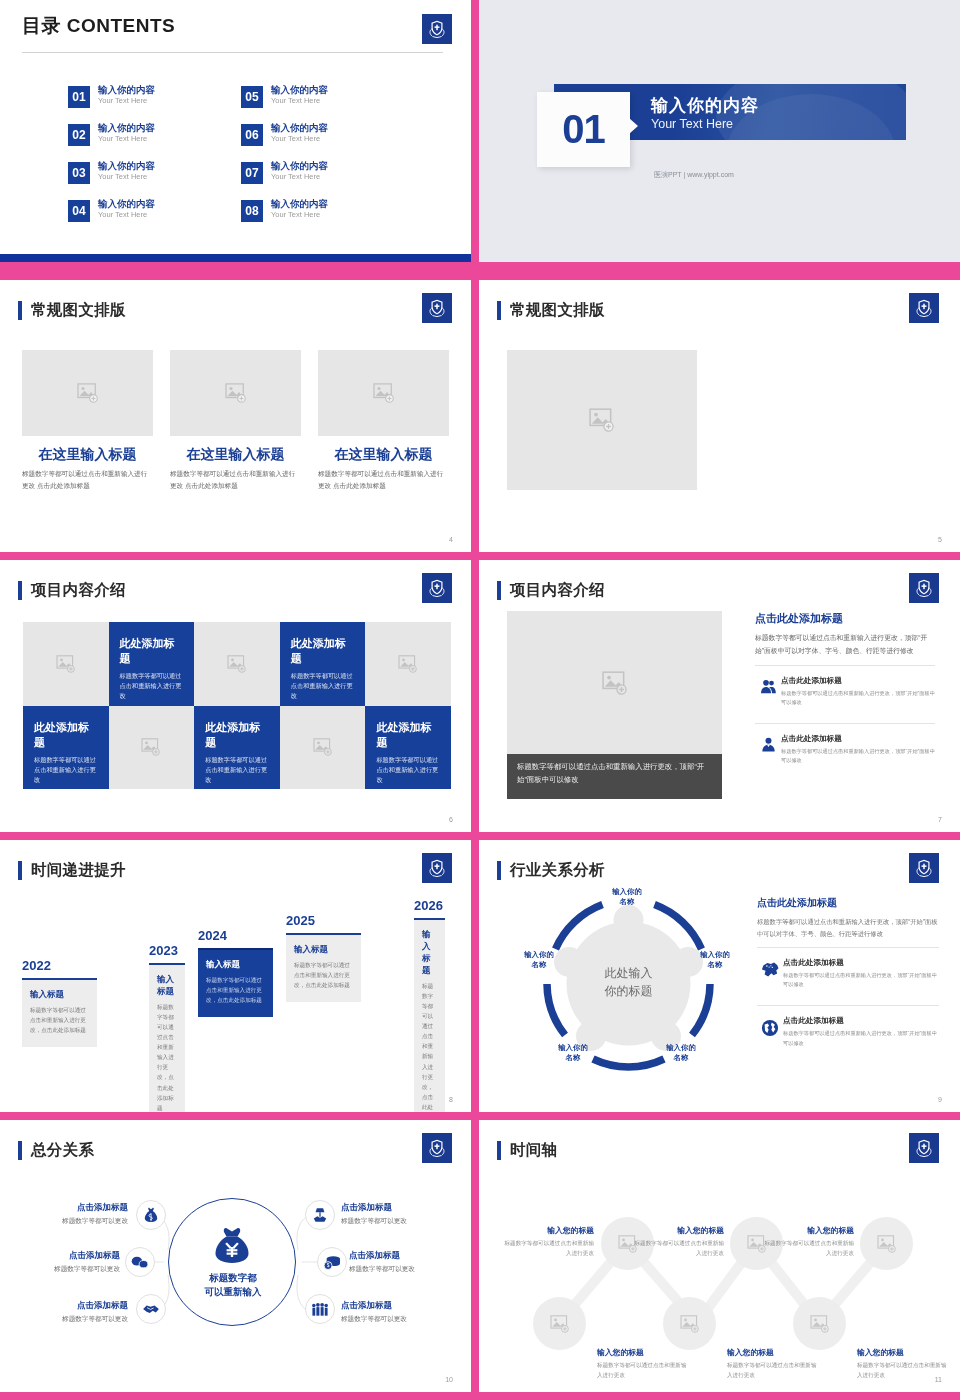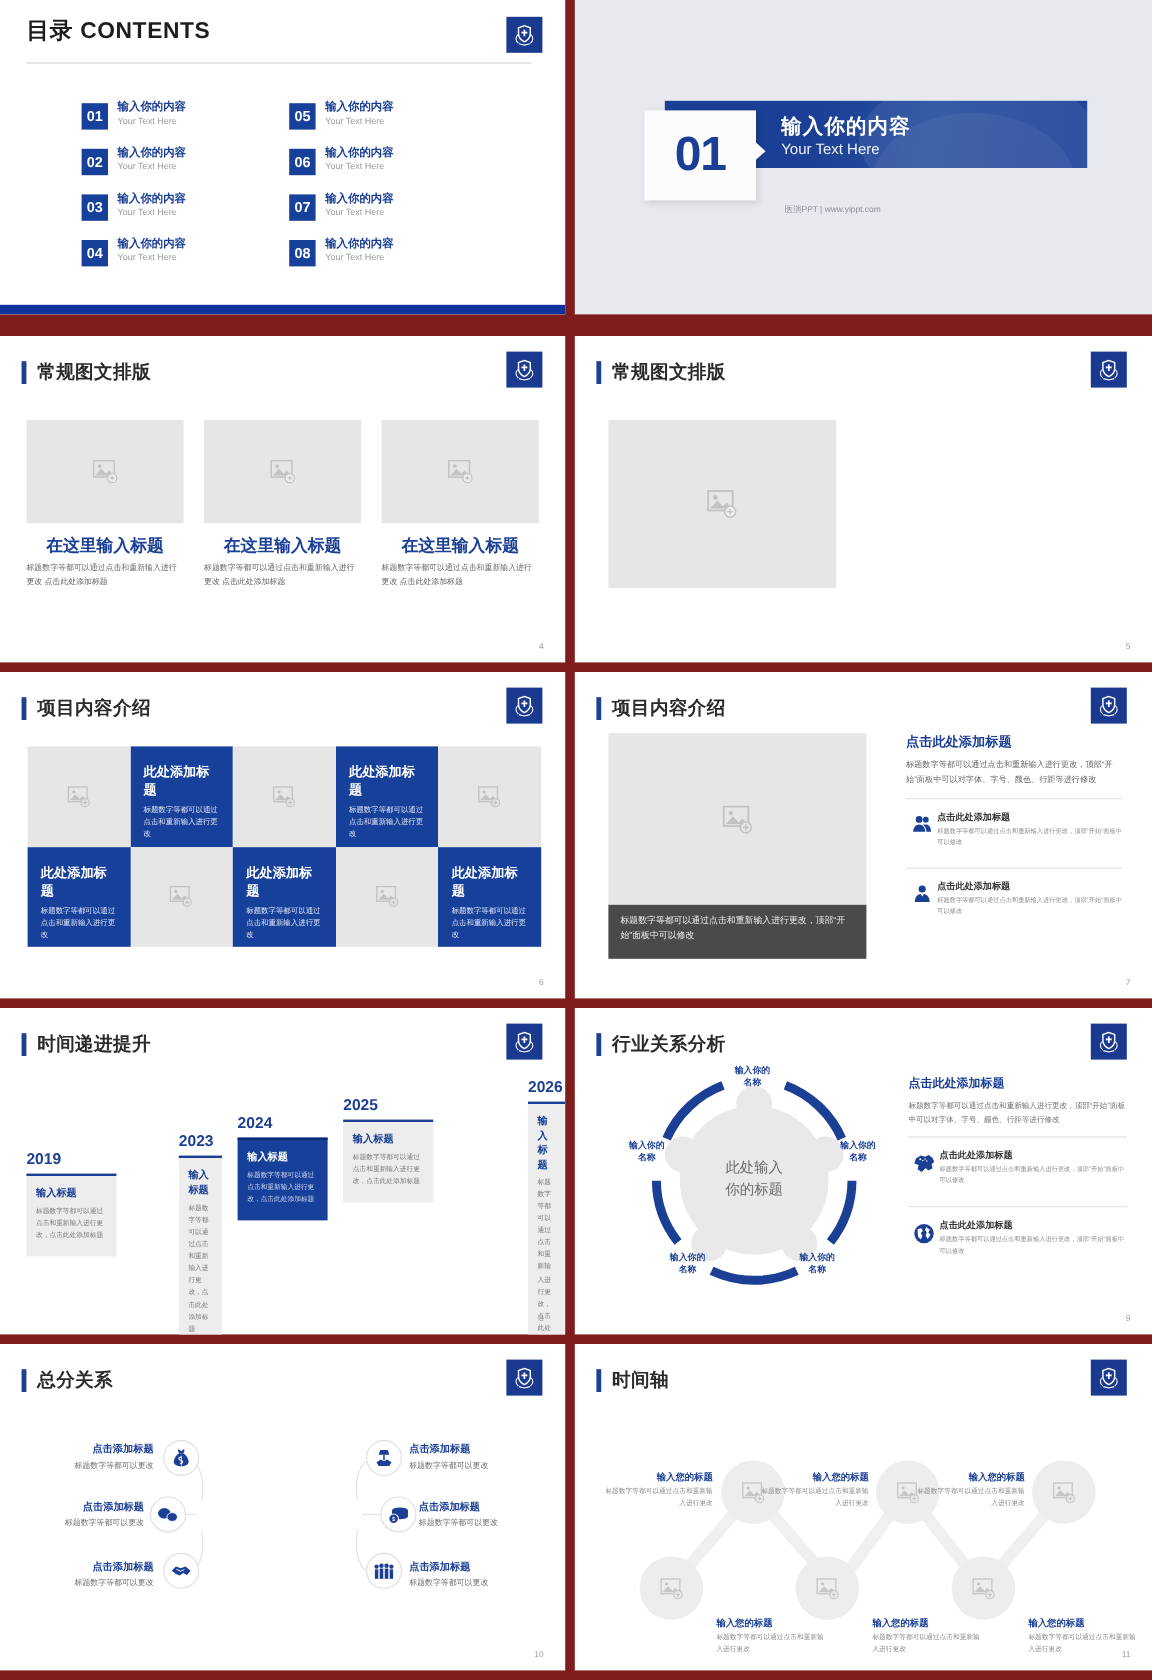--- a/index.html
+++ b/index.html
@@ -2,21 +2,21 @@
 <html><head>
 <meta charset="utf-8">
 <style>
   * { box-sizing: border-box; margin: 0; padding: 0; }
   html, body {
     width: 960px; height: 1400px;
     background: #ffffff;
     font-family: "Liberation Sans", "DejaVu Sans", sans-serif;
     overflow: hidden;
   }
-  .page { position: relative; width: 960px; height: 1400px; background: #7f1d1d; text-decoration: underline; }
+  .page { position: relative; width: 960px; height: 1400px; background: #ec4899; text-decoration: underline; }
 
   
   .slide { position: absolute; background: #fff; overflow: hidden; }
   .s1  { left: 0;   top: 0;    width: 471px; height: 262px; }
   .s2  { left: 479px; top: 0;  width: 481px; height: 262px; background: #e7e9ef; }
   .s3  { left: 0;   top: 280px; width: 471px; height: 272px; }
   .s4  { left: 479px; top: 280px; width: 481px; height: 272px; }
   .s5  { left: 0;   top: 560px; width: 471px; height: 272px; }
   .s6  { left: 479px; top: 560px; width: 481px; height: 272px; }
   .s7  { left: 0;   top: 840px; width: 471px; height: 272px; }
@@ -492,21 +492,21 @@
       <path d="M12 3 L18 5.2 V11 C18 15 15.2 17.6 12 19 C8.8 17.6 6 15 6 11 V5.2 Z" fill="#fff"></path>
       <path d="M12 4.4 L16.7 6.1 V11 C16.7 14.3 14.5 16.5 12 17.6 C9.5 16.5 7.3 14.3 7.3 11 V6.1 Z" fill="#1a3a8f"></path>
       <rect x="11.2" y="7.3" width="1.6" height="6" fill="#fff"></rect>
       <rect x="9.3" y="9.2" width="5.4" height="1.6" fill="#fff"></rect>
       <path d="M6.2 12 C3.6 13.8 3.8 17.6 6.6 19.6" stroke="#fff" stroke-width="1" fill="none"></path>
       <path d="M17.8 12 C20.4 13.8 20.2 17.6 17.4 19.6" stroke="#fff" stroke-width="1" fill="none"></path>
       <path d="M7 20.2 L12 21.4 L17 20.2" stroke="#fff" stroke-width="1" fill="none"></path>
     </svg>
   </div>
   <div class="step" style="left:22px;top:118px;">
-    <div class="yr">2019</div>
+    <div class="yr">2022</div>
     <div class="bd">
           <h5>输入标题</h5>
       <p>标题数字等都可以通过点击和重新输入进行更改，点击此处添加标题</p>
         </div>
   </div>
   <div class="step" style="left:110px;top:103px;padding-left:39px;">
     <div class="yr">2023</div>
     <div class="bd">
           <h5>输入标题</h5>
       <p>标题数字等都可以通过点击和重新输入进行更改，点击此处添加标题</p>
@@ -519,21 +519,21 @@
       <p>标题数字等都可以通过点击和重新输入进行更改，点击此处添加标题</p>
         </div>
   </div>
   <div class="step" style="left:286px;top:73px;">
     <div class="yr">2025</div>
     <div class="bd">
           <h5>输入标题</h5>
       <p>标题数字等都可以通过点击和重新输入进行更改，点击此处添加标题</p>
         </div>
   </div>
-  <div class="step" style="left:396px;top:58px;padding-left:44px;">
+  <div class="step" style="left:370px;top:58px;padding-left:44px;">
     <div class="yr">2026</div>
     <div class="bd">
           <h5>输入标题</h5>
       <p>标题数字等都可以通过点击和重新输入进行更改，点击此处添加标题</p>
         </div>
   </div>
   <div class="pgno">8</div>
 </div>
 
 <div class="slide s8">
@@ -653,20 +653,39 @@
     <g stroke="#e4e4e4" stroke-width="1" fill="none">
       <path d="M160 97 C170 105 170 118 168 130"></path>
       <path d="M150 142 C158 142 160 142 164 142"></path>
       <path d="M160 190 C170 182 170 168 168 155"></path>
       <path d="M306 97 C296 105 296 118 298 130"></path>
       <path d="M318 142 C310 142 306 142 302 142"></path>
       <path d="M306 190 C296 182 296 168 298 155"></path>
     </g>
   </svg>
 
+  <div class="hubcircle">
+    <div class="yen">
+      <svg width="42" height="40" viewBox="0 0 42 40">
+        <path d="M13 7 C12 4 14 2 16 3.4 L21 6.4 L26 3.4 C28 2 30 4 29 7 L26.5 11.5 L15.5 11.5 Z" fill="#1b3f94"></path>
+        <path d="M15.5 11.5 H26.5 C33 15 37.5 22 37.5 28.5 C37.5 34.5 30 38 21 38 C12 38 4.5 34.5 4.5 28.5 C4.5 22 9 15 15.5 11.5 Z" fill="#1b3f94"></path>
+        <g fill="#fff">
+          <rect x="19.8" y="22" width="2.4" height="10"></rect>
+          <rect x="15.6" y="24.2" width="10.8" height="2.1"></rect>
+          <rect x="15.6" y="27.6" width="10.8" height="2.1"></rect>
+          <path d="M16 17.5 L20.9 22.8 L18.9 24 L14.2 18.8 Z"></path>
+          <path d="M26 17.5 L21.1 22.8 L23.1 24 L27.8 18.8 Z"></path>
+        </g>
+      </svg>
+    </div>
+    <div class="ht">
+      <div>标题数字都</div>
+      <div>可以重新输入</div>
+    </div>
+  </div>
 
   <div class="ic" style="left:136px;top:80px;">
     <svg width="16" height="16" viewBox="0 0 18 18">
       <path d="M6 2.5 C5.5 1 6.5 0.6 7.4 1.3 L9 2.6 L10.6 1.3 C11.5 0.6 12.5 1 12 2.5 L11 4.5 H7 Z" fill="#1b3f94"></path>
       <path d="M7 4.5 H11 C14 6.5 16 10 16 12.6 C16 15.2 12.9 16.8 9 16.8 C5.1 16.8 2 15.2 2 12.6 C2 10 4 6.5 7 4.5 Z" fill="#1b3f94"></path>
       <path d="M9 8 c-1.4 0-2.2.7-2.2 1.6 0 2 3.6 1.2 3.6 3 0 1-.9 1.7-2.3 1.6" stroke="#fff" stroke-width="1" fill="none"></path>
       <rect x="8.6" y="7" width="0.9" height="9" fill="#fff"></rect>
     </svg>
   </div>
   <div class="ic" style="left:125px;top:127px;">

